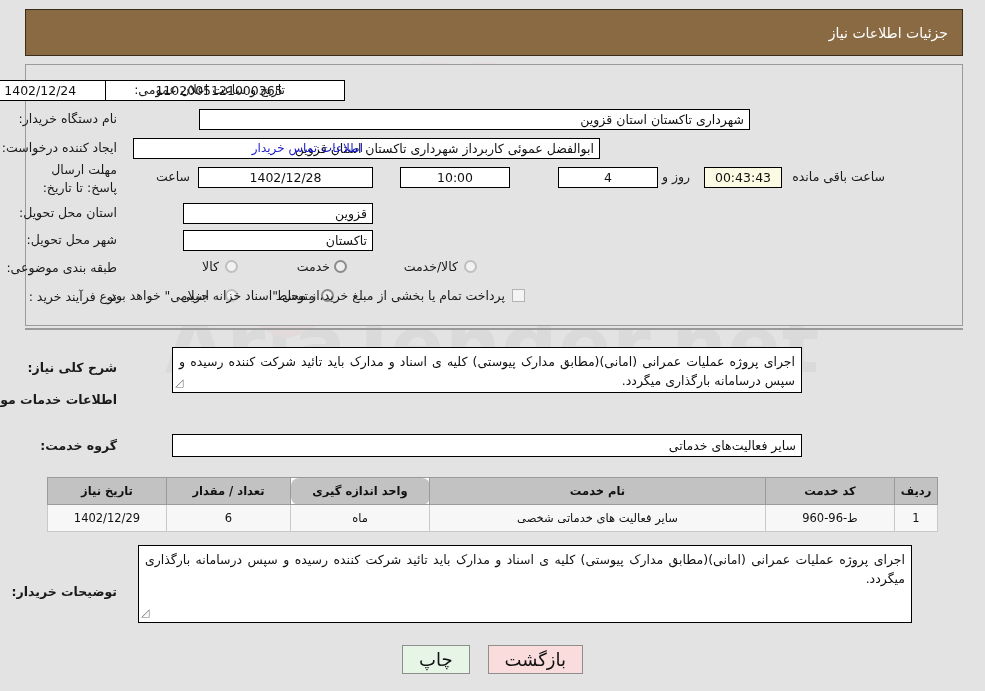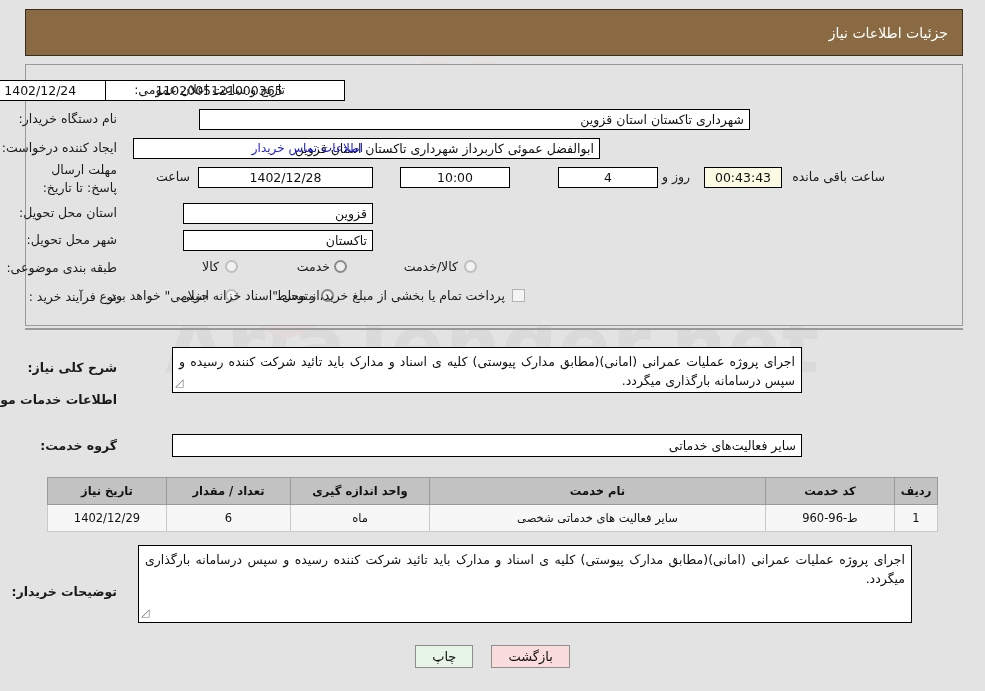--- a/index.html
+++ b/index.html
@@ -201,21 +201,21 @@
   .btnbar {
     position: absolute;
     left: 0; top: 645px;
     width: 985px;
     display: flex;
     justify-content: center;
     gap: 18px;
     z-index: 4;
   }
   .btn {
-    font-size: 13px;
+    font-size: 18px;
     padding: 3px 16px;
     border: 1px solid #8e8e8e;
     cursor: pointer;
     font-family: inherit;
     color: #111;
   }
   .btn-print  { background: #e6f5e6; }
   .btn-back   { background: #fadcdc; }
 
   .divider {
@@ -344,21 +344,21 @@
     <span class="lbl lbl-bold">گروه خدمت:</span>
   </div>
   <div class="fld right" style="position:absolute; right:183px; top:434px; width:630px; height:23px; z-index:3;">سایر فعالیت‌های خدماتی</div>
 
   <table class="tbl">
     <thead>
       <tr>
         <th style="width:34px;">ردیف</th>
         <th style="width:120px;">کد خدمت</th>
         <th>نام خدمت</th>
-        <th style="width:130px;">واحد اندازه گیری</th>
+        <th style="width:130px;border-radius:8px;">واحد اندازه گیری</th>
         <th style="width:115px;">تعداد / مقدار</th>
         <th style="width:110px;">تاریخ نیاز</th>
       </tr>
     </thead>
     <tbody>
       <tr>
         <td>1</td>
         <td>ط-96-960</td>
         <td>سایر فعالیت های خدماتی شخصی</td>
         <td>ماه</td>

